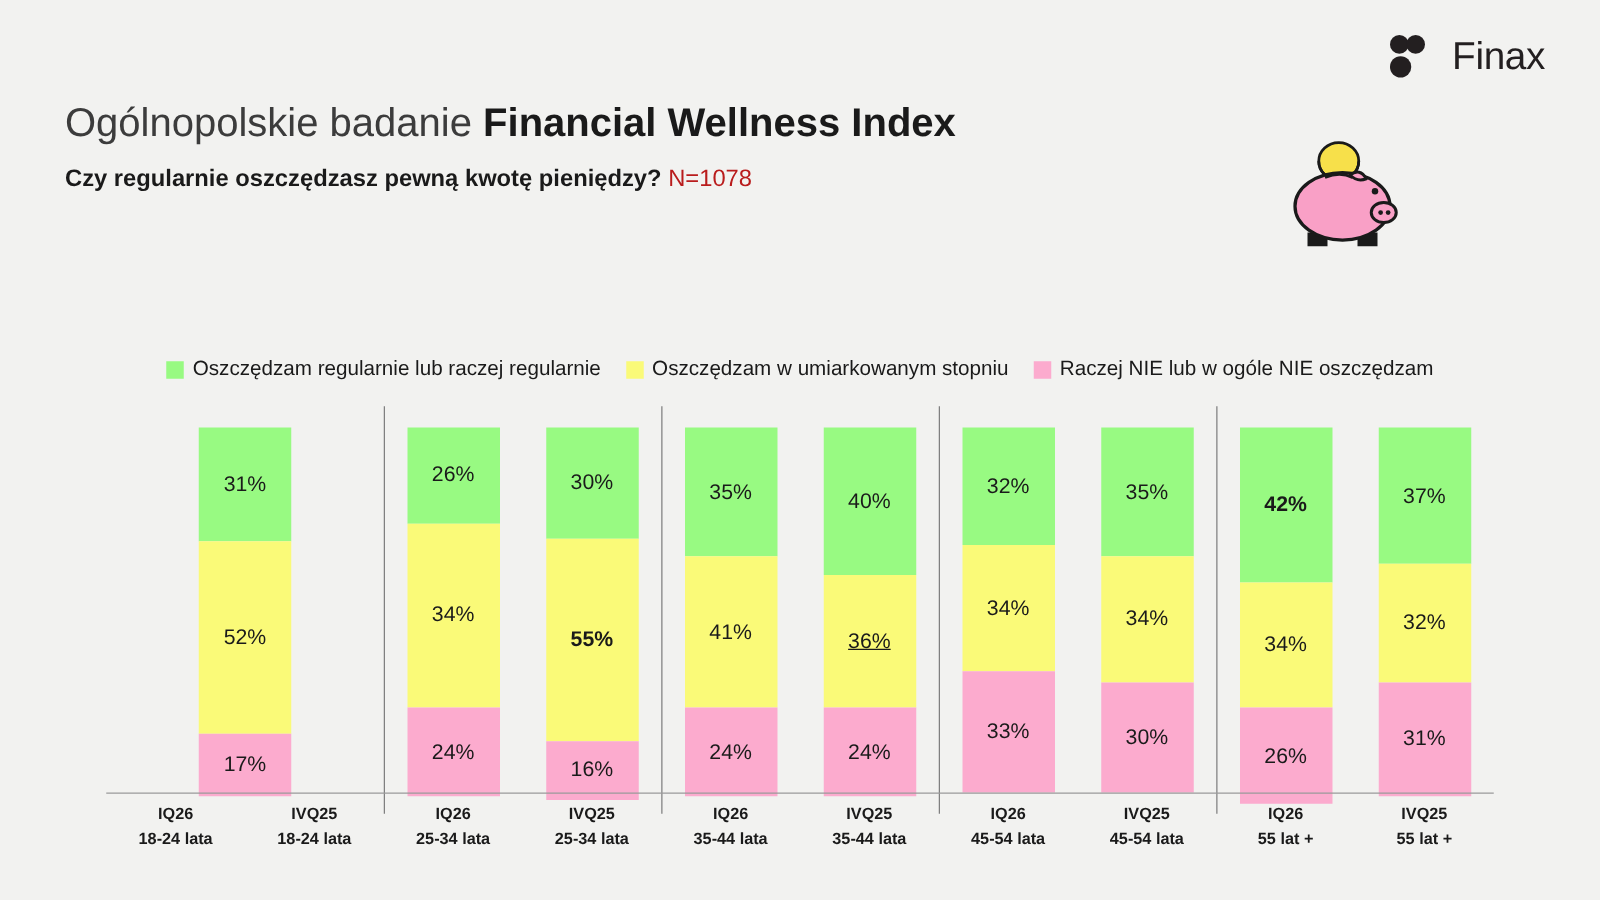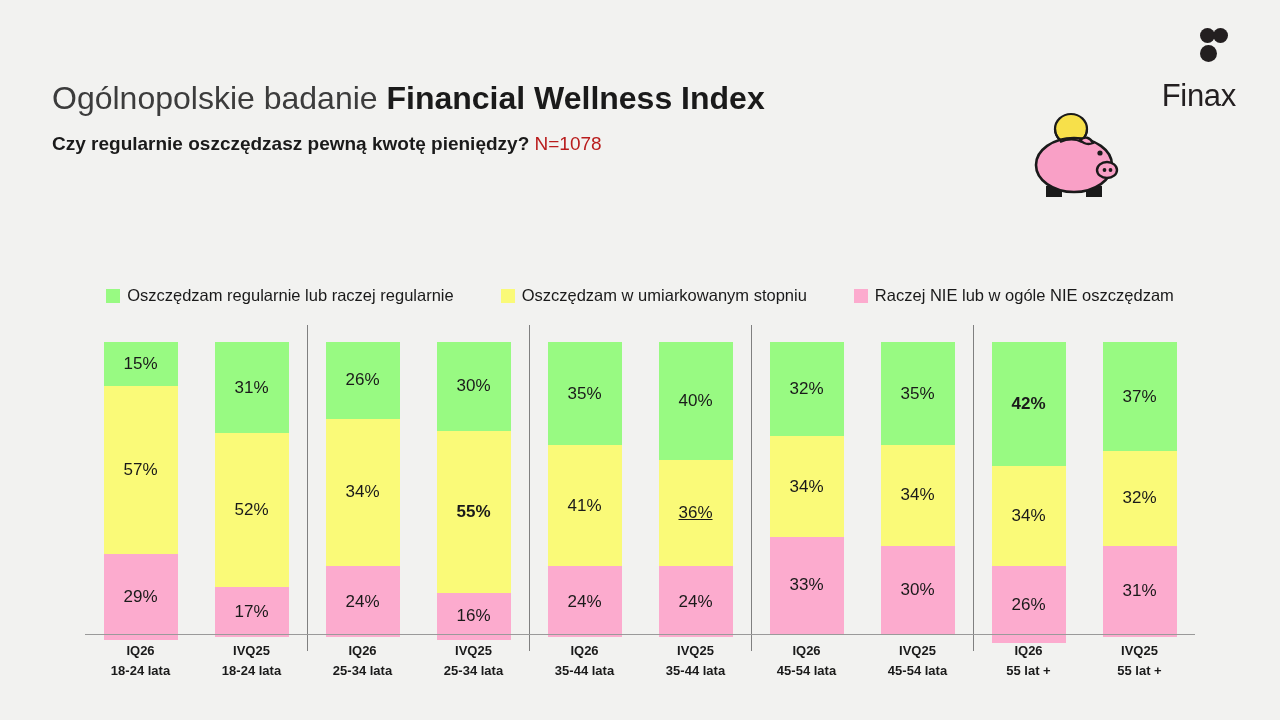--- a/index.html
+++ b/index.html
@@ -14,23 +14,22 @@
     overflow: hidden;
     position: relative;
   }
 
   
   #brand {
     position: absolute;
     top: 26px;
     right: 44px;
     display: flex;
-    align-items: flex-end;
+    align-items: center;
     gap: 14px;
-    flex-direction: column;
   }
   #brand .mark {
     width: 38px;
     height: 38px;
     position: relative;
   }
   #brand .mark .dot {
     position: absolute;
     background: #231f20;
     border-radius: 50%;
@@ -79,21 +78,21 @@
 
   
   #legend {
     position: absolute;
     left: 0;
     top: 286px;
     width: 1280px;
     display: flex;
     justify-content: center;
     align-items: center;
-    gap: 47px;
+    gap: 20px;
   }
   #legend .item {
     display: flex;
     align-items: center;
     gap: 7px;
   }
   #legend .sw {
     width: 14px;
     height: 14px;
     flex: 0 0 auto;
@@ -243,27 +242,20 @@
     <span class="sw" style="background:#fcabce"></span>
     <span class="lbl">Raczej NIE lub w ogóle NIE oszczędzam</span>
   </div>
 </div>
 
 <div id="plot">
   <div id="bars">
       <div class="group">
         <div class="barcell">
           <div class="bar">
-            <div class="seg green" style="flex: 0 0 15%;">15%</div>
-            <div class="seg yellow" style="flex: 0 0 57%;">57%</div>
-            <div class="seg pink" style="flex: 0 0 29%;">29%</div>
-          </div>
-        </div>
-        <div class="barcell">
-          <div class="bar">
             <div class="seg green" style="flex: 0 0 31%;">31%</div>
             <div class="seg yellow" style="flex: 0 0 52%;">52%</div>
             <div class="seg pink" style="flex: 0 0 17%;">17%</div>
           </div>
         </div>
       </div>
       <div class="group">
         <div class="barcell">
           <div class="bar">
             <div class="seg green" style="flex: 0 0 26%;">26%</div>

